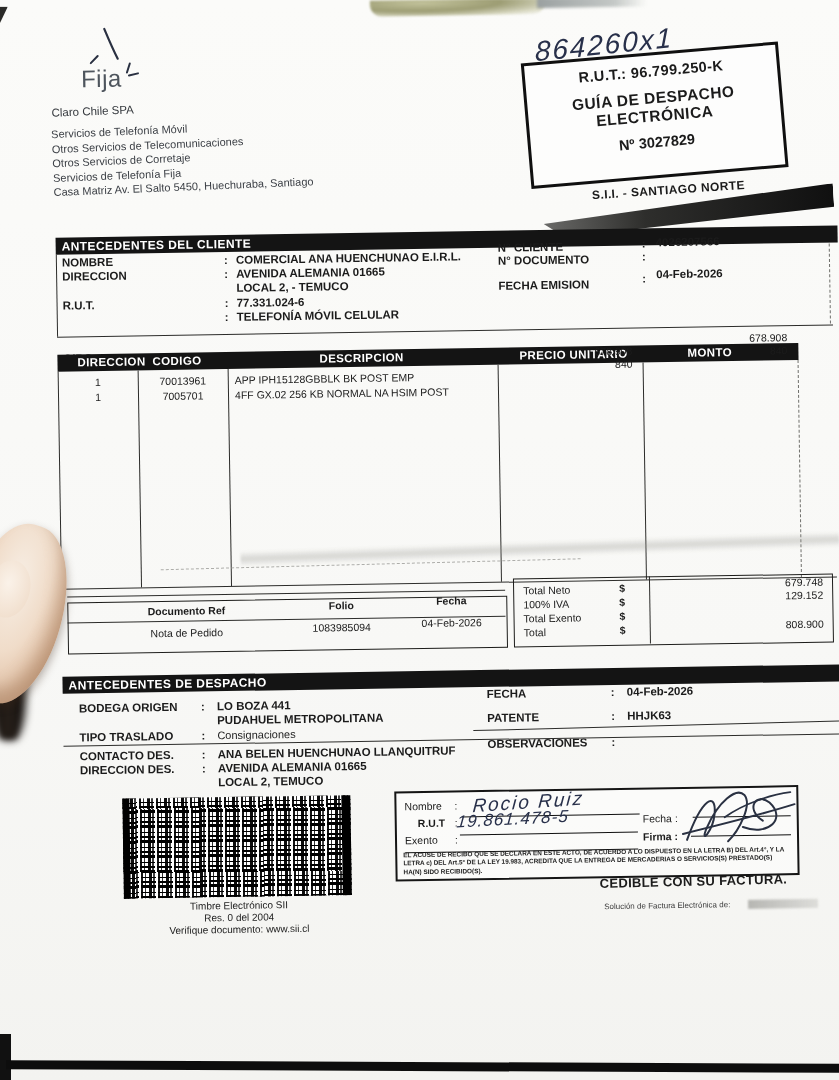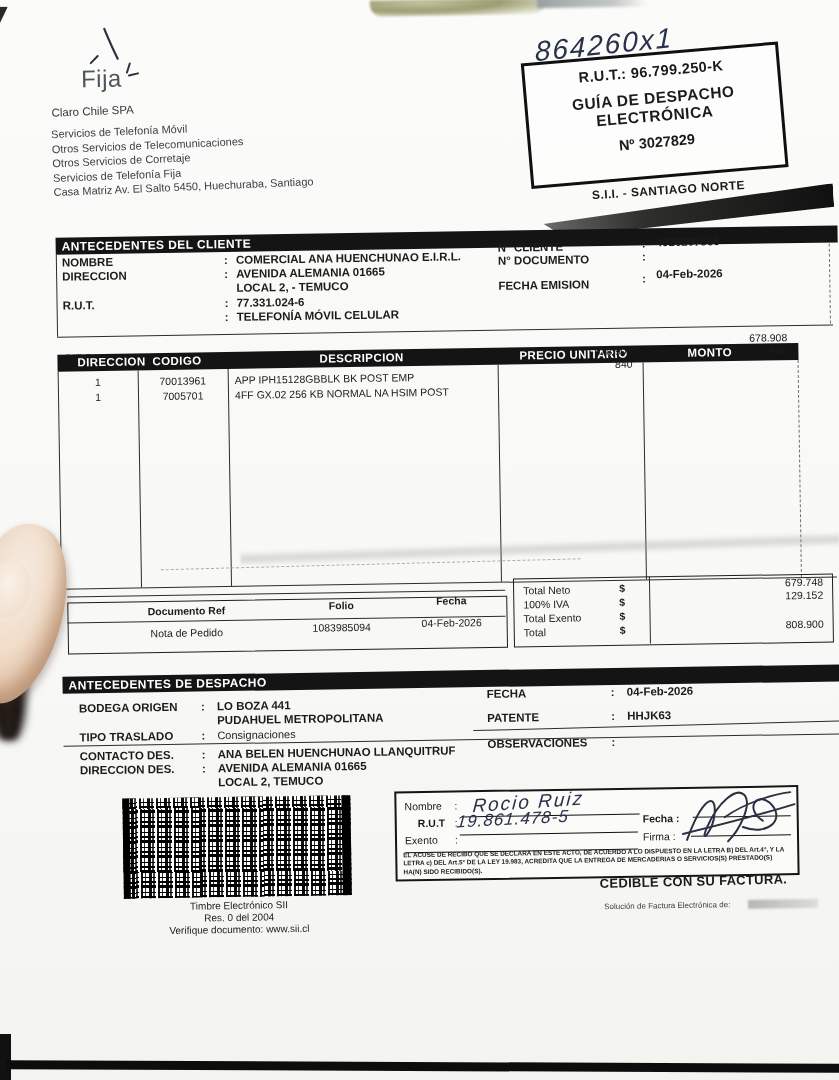--- a/index.html
+++ b/index.html
@@ -257,22 +257,22 @@
     <div class="abs receipt-box">
       <span class="abs small" style="left:8px;top:7px;font-weight:normal;">Nombre</span>
       <span class="abs small" style="left:58px;top:7px;">:</span>
       <span class="abs small" style="left:8px;top:24px;font-weight:bold;margin-left:13px;">R.U.T</span>
       <span class="abs small" style="left:58px;top:24px;">:</span>
       <span class="abs small" style="left:8px;top:41px;font-weight:normal;">Exento</span>
       <span class="abs small" style="left:58px;top:41px;">:</span>
       <div class="hline" style="left:65px;top:24px;width:178px;border-color:#111;"></div>
       <div class="hline" style="left:63px;top:42px;width:178px;border-color:#111;"></div>
       <div class="hline" style="left:8px;top:59px;width:233px;border-color:#111;"></div>
-      <span class="abs small" style="left:246px;top:23px;font-weight:bold;">Fecha :</span>
-      <span class="abs small" style="left:246px;top:41px;font-weight:normal;">Firma :</span>
+      <span class="abs small" style="left:246px;top:23px;font-weight:normal;">Fecha :</span>
+      <span class="abs small" style="left:246px;top:41px;font-weight:bold;">Firma :</span>
       <div class="hline" style="left:296px;top:28px;width:98px;border-color:#111;"></div>
       <div class="hline" style="left:294px;top:47px;width:100px;border-color:#111;"></div>
       <div class="legal">EL ACUSE DE RECIBO QUE SE DECLARA EN ESTE ACTO, DE ACUERDO A LO DISPUESTO EN LA LETRA B) DEL Art.4°, Y LA LETRA c) DEL Art.5° DE LA LEY 19.983, ACREDITA QUE LA ENTREGA DE MERCADERIAS O SERVICIOS(S) PRESTADO(S) HA(N) SIDO RECIBIDO(S).</div>
     </div>
     <div class="abs hw hw-name">Rocio Ruiz</div>
     <div class="abs hw hw-rut">19.861.478-5</div>
     <svg class="abs stroke" style="left:668px;top:788px;" width="130" height="72" viewBox="0 0 130 72">
       <path d="M14 56 C 30 14, 44 8, 42 30 C 40 48, 26 62, 34 44 C 46 18, 64 4, 72 12 C 80 22, 66 48, 55 58" stroke-width="2"></path>
       <path d="M10 50 C 45 42, 95 30, 122 22" stroke-width="2"></path>
       <path d="M70 44 C 96 54, 114 36, 97 20 C 84 9, 72 26, 90 38" stroke-width="2"></path>

